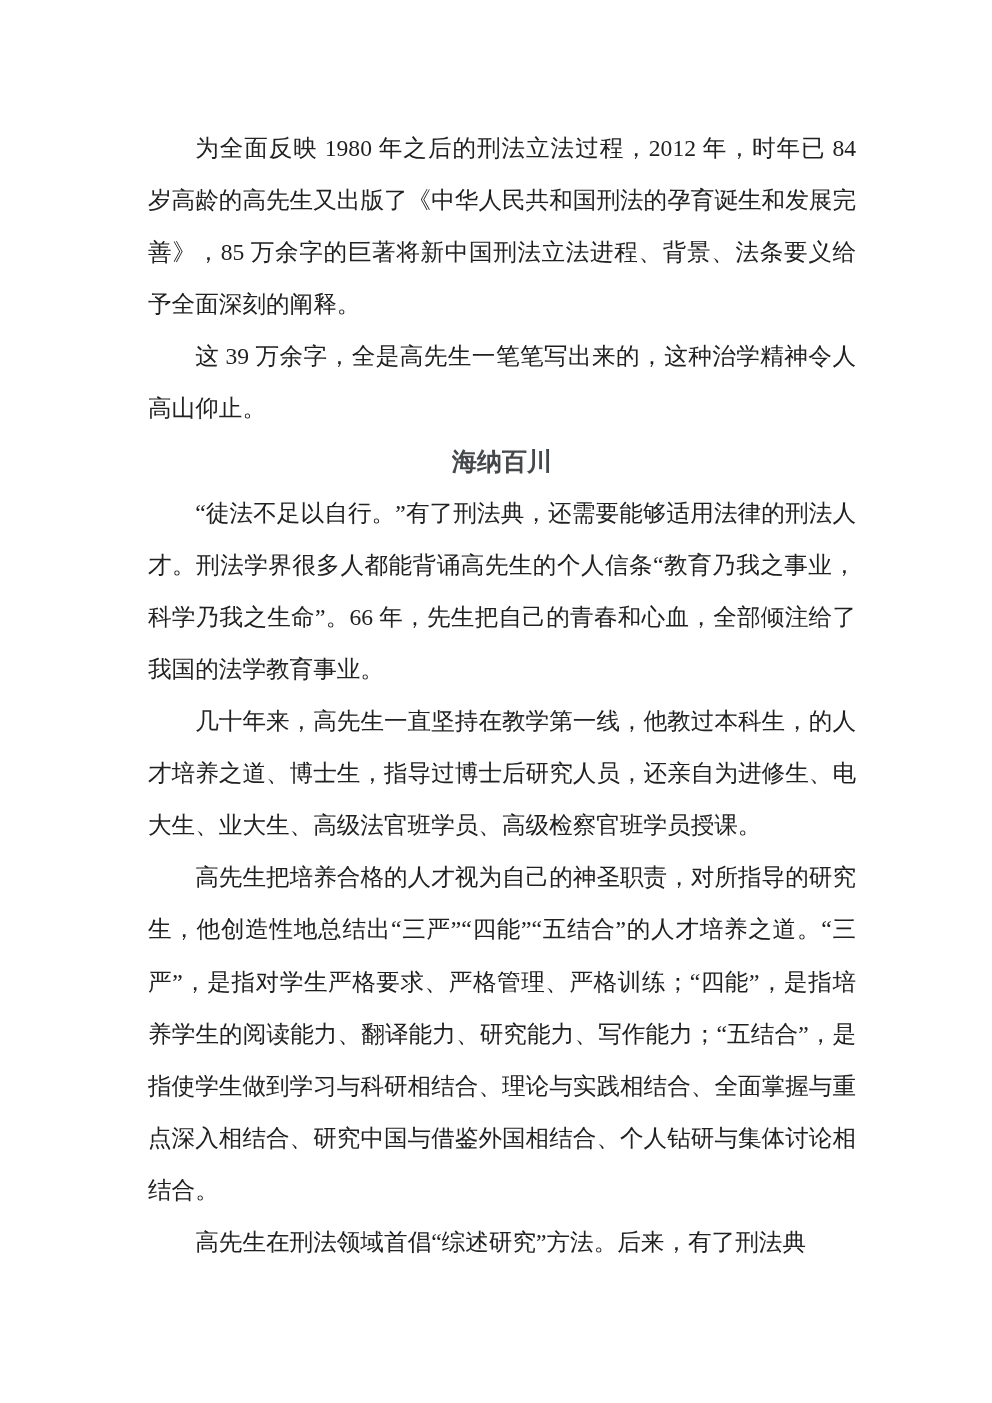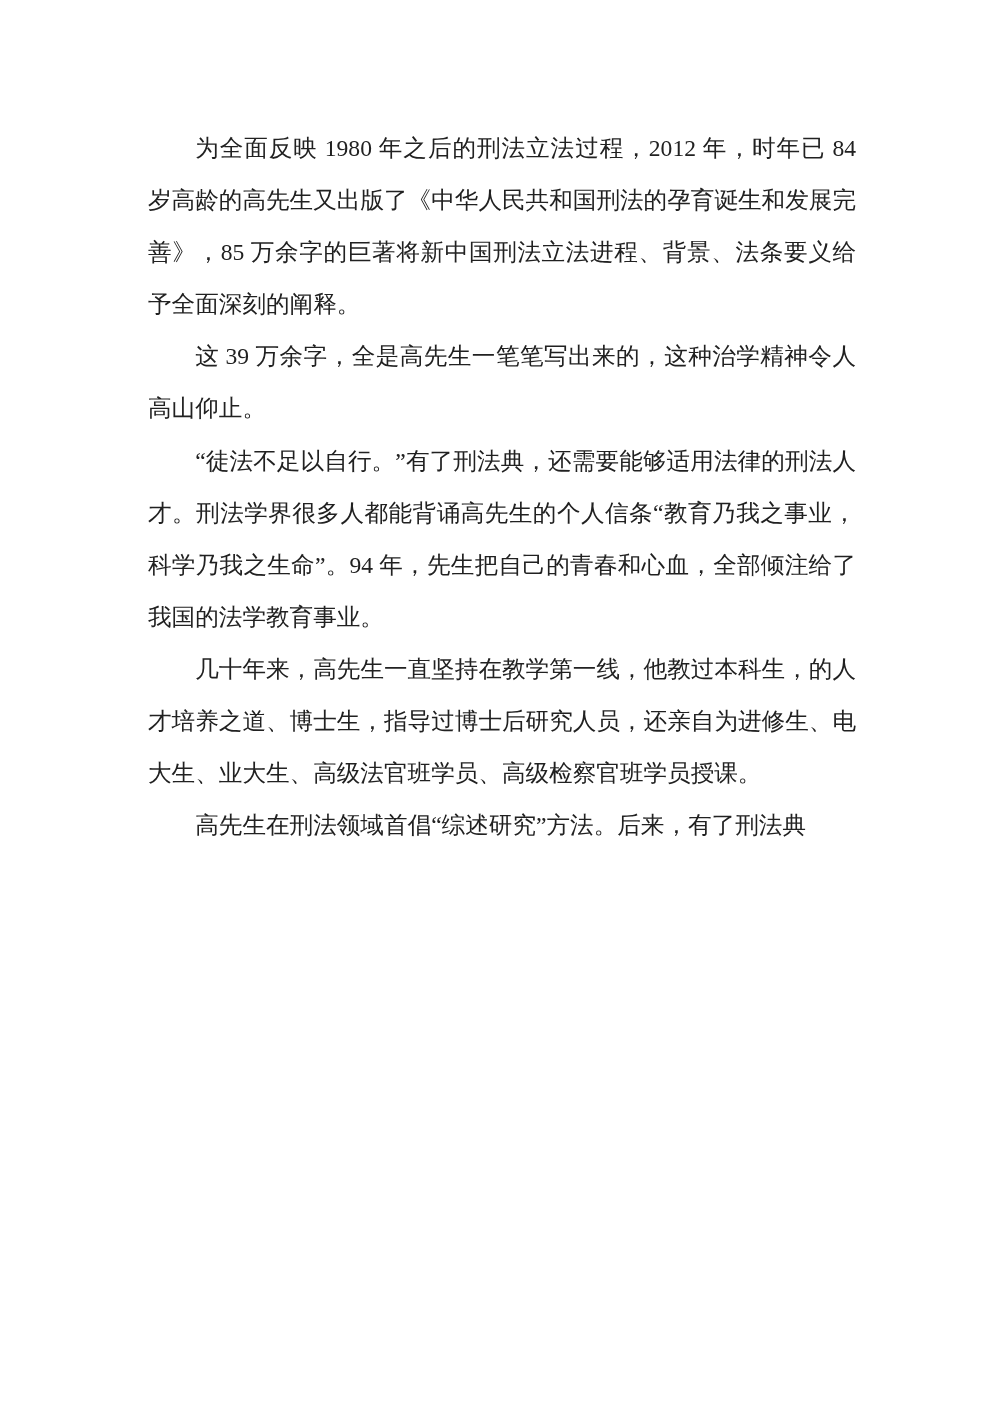--- a/index.html
+++ b/index.html
@@ -44,17 +44,19 @@
     text-indent: 0;
   }
 </style>
 </head>
 <body>
 
 <div class="page">
   <div class="content">
     <p class="para">为全面反映 1980 年之后的刑法立法过程，2012 年，时年已 84 岁高龄的高先生又出版了《中华人民共和国刑法的孕育诞生和发展完善》，85 万余字的巨著将新中国刑法立法进程、背景、法条要义给予全面深刻的阐释。</p>
     <p class="para">这 39 万余字，全是高先生一笔笔写出来的，这种治学精神令人高山仰止。</p>
-    <p class="para">“徒法不足以自行。”有了刑法典，还需要能够适用法律的刑法人才。刑法学界很多人都能背诵高先生的个人信条“教育乃我之事业，科学乃我之生命”。94 年，先生把自己的青春和心血，全部倾注给了我国的法学教育事业。</p>
+    <h2 class="heading">海纳百川</h2>
+    <p class="para">“徒法不足以自行。”有了刑法典，还需要能够适用法律的刑法人才。刑法学界很多人都能背诵高先生的个人信条“教育乃我之事业，科学乃我之生命”。66 年，先生把自己的青春和心血，全部倾注给了我国的法学教育事业。</p>
     <p class="para">几十年来，高先生一直坚持在教学第一线，他教过本科生，的人才培养之道、博士生，指导过博士后研究人员，还亲自为进修生、电大生、业大生、高级法官班学员、高级检察官班学员授课。</p>
+    <p class="para">高先生把培养合格的人才视为自己的神圣职责，对所指导的研究生，他创造性地总结出“三严”“四能”“五结合”的人才培养之道。“三严”，是指对学生严格要求、严格管理、严格训练；“四能”，是指培养学生的阅读能力、翻译能力、研究能力、写作能力；“五结合”，是指使学生做到学习与科研相结合、理论与实践相结合、全面掌握与重点深入相结合、研究中国与借鉴外国相结合、个人钻研与集体讨论相结合。</p>
     <p class="para">高先生在刑法领域首倡“综述研究”方法。后来，有了刑法典</p>
   </div>
 </div>
 
 </body></html>

